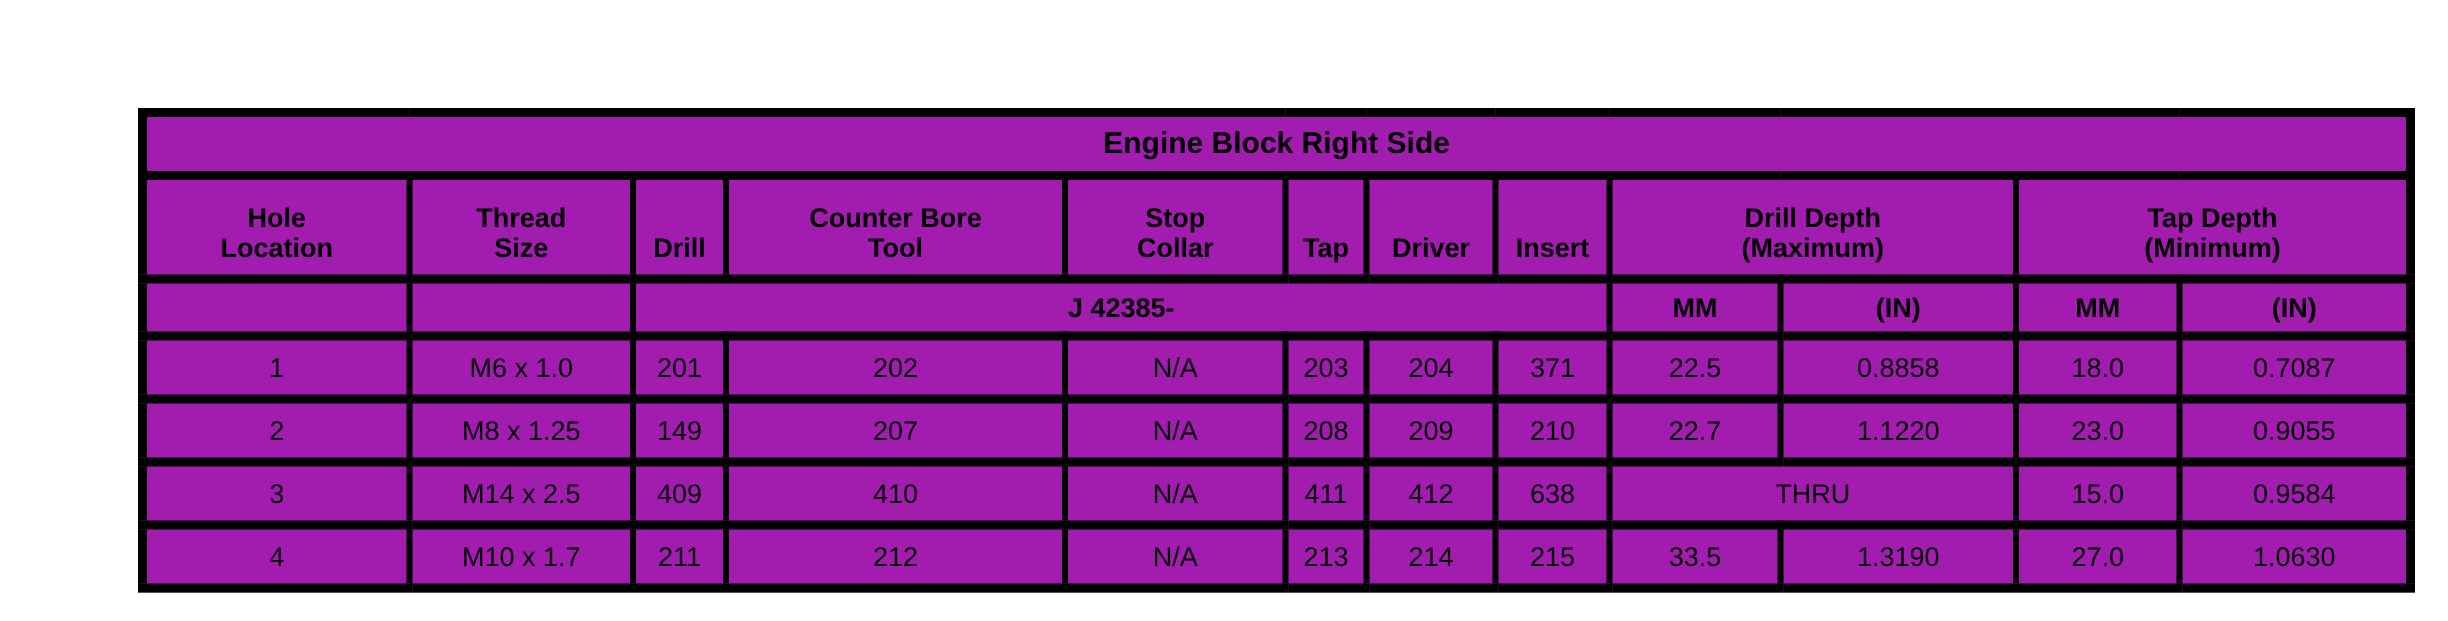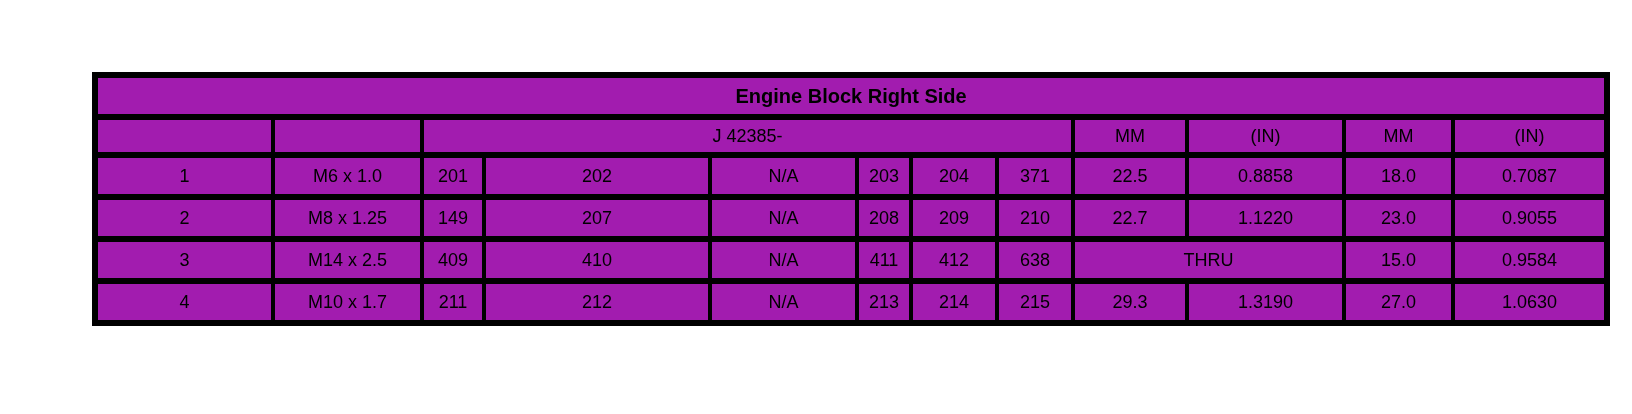--- a/index.html
+++ b/index.html
@@ -47,21 +47,21 @@
   }
   tr.header-row th {
     height: 56px;
     font-weight: bold;
     vertical-align: bottom;
     padding-bottom: 7px;
     white-space: pre-line;
   }
   tr.units-row td {
     height: 32px;
-    font-weight: normal;
+    font-weight: bold;
   }
   tr.data-row td {
     height: 36px;
     font-weight: normal;
   }
 </style>
 </head>
 <body>
 
 <div class="sheet">
@@ -79,20 +79,38 @@
       <col style="width:157px">
         <col style="width:109px">
         <col style="width:154px">
     </colgroup>
 
     <tbody>
         <tr class="title-row">
       <td colspan="12">Engine Block Right Side</td>
     </tr>
 
+    <tr class="header-row">
+      <th>Hole
+Location</th>
+      <th>Thread
+Size</th>
+      <th>Drill</th>
+      <th>Counter Bore
+Tool</th>
+      <th>Stop
+Collar</th>
+      <th>Tap</th>
+      <th>Driver</th>
+      <th>Insert</th>
+      <th colspan="2">Drill Depth
+(Maximum)</th>
+      <th colspan="2">Tap Depth
+(Minimum)</th>
+    </tr>
 
     <tr class="units-row">
       <td></td>
       <td></td>
       <td colspan="6">J 42385-</td>
       <td>MM</td>
       <td>(IN)</td>
       <td>MM</td>
       <td>(IN)</td>
     </tr>
@@ -143,20 +161,20 @@
 
     <tr class="data-row">
       <td>4</td>
       <td>M10 x 1.7</td>
       <td>211</td>
       <td>212</td>
       <td>N/A</td>
       <td>213</td>
       <td>214</td>
       <td>215</td>
-      <td>29.3</td>
+      <td>33.5</td>
       <td>1.3190</td>
       <td>27.0</td>
       <td>1.0630</td>
     </tr>
   </tbody>
     </table>
 </div>
 
 </body></html>

